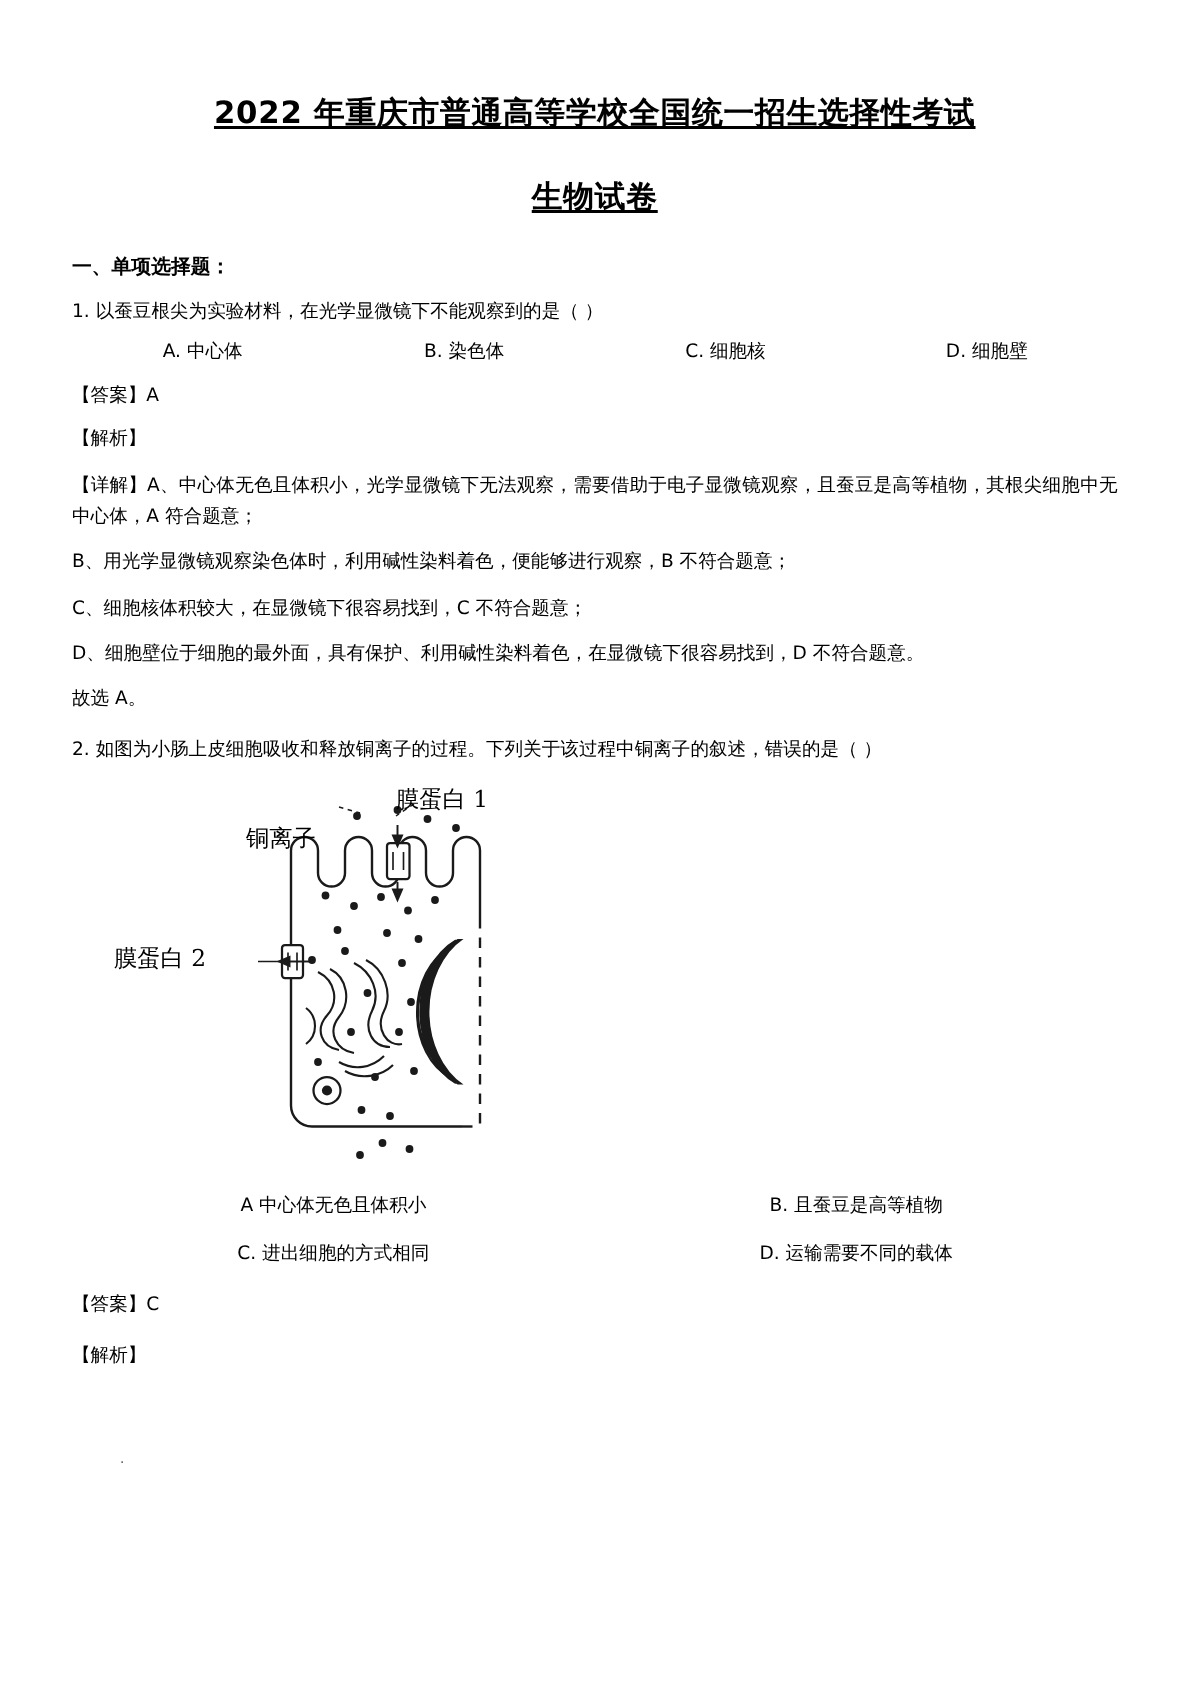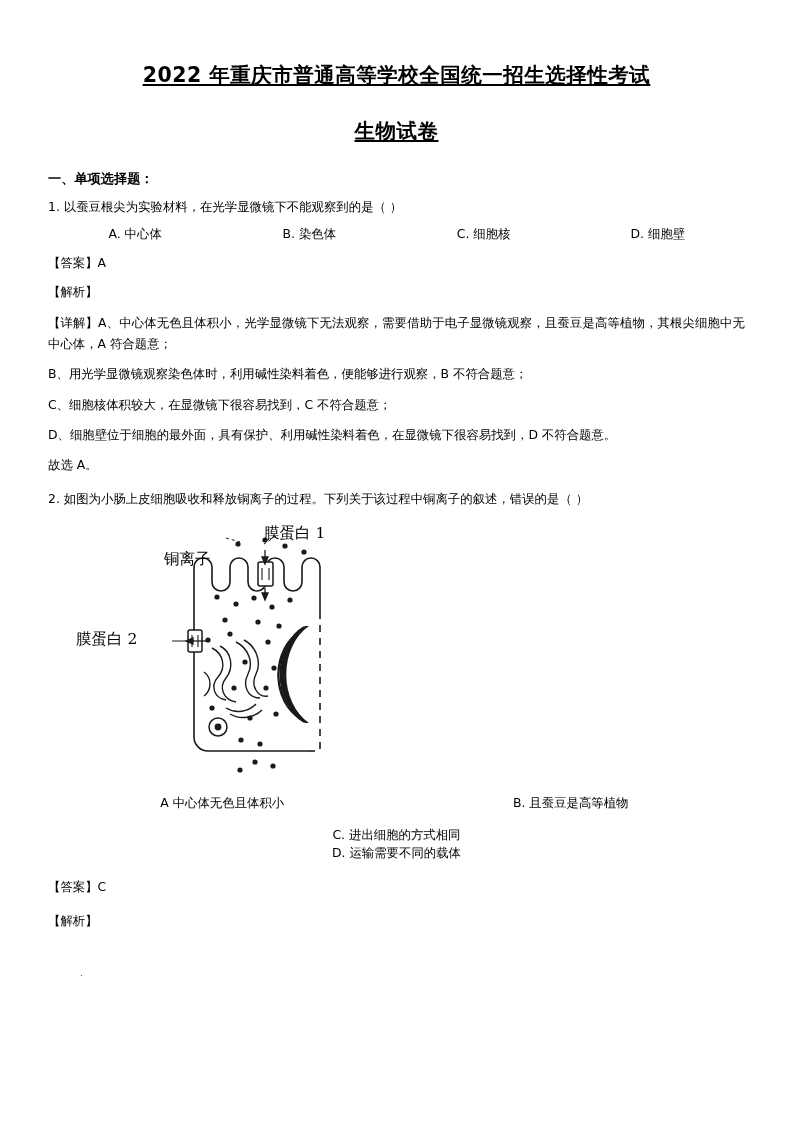--- a/index.html
+++ b/index.html
@@ -255,21 +255,21 @@
         <div class="label-text" style="left:56px; top:2px;margin-top:24px;">铜离子</div>
         <div class="label-text" style="left:156px; top:0px;">膜蛋白 1</div>
         <div class="label-text" style="left:-32px; top:106px;text-align:right;">膜蛋白 2</div>
       </div>
     </div>
 
     <div class="options-row two" style="margin-top:4px;">
       <div class="opt">A  中心体无色且体积小</div>
       <div class="opt">B. 且蚕豆是高等植物</div>
     </div>
-    <div class="options-row two" style="margin-top:14px;flex-direction:column;">
+    <div class="options-row two" style="margin-top:14px;">
       <div class="opt">C. 进出细胞的方式相同</div>
       <div class="opt">D. 运输需要不同的载体</div>
     </div>
 
     <div class="answer-line" style="margin-top:16px;">
       <span class="tag">【答案】</span><span>C</span>
     </div>
 
     <div class="analysis-line" style="margin-top:16px;">
       <span class="tag">【解析】</span>

